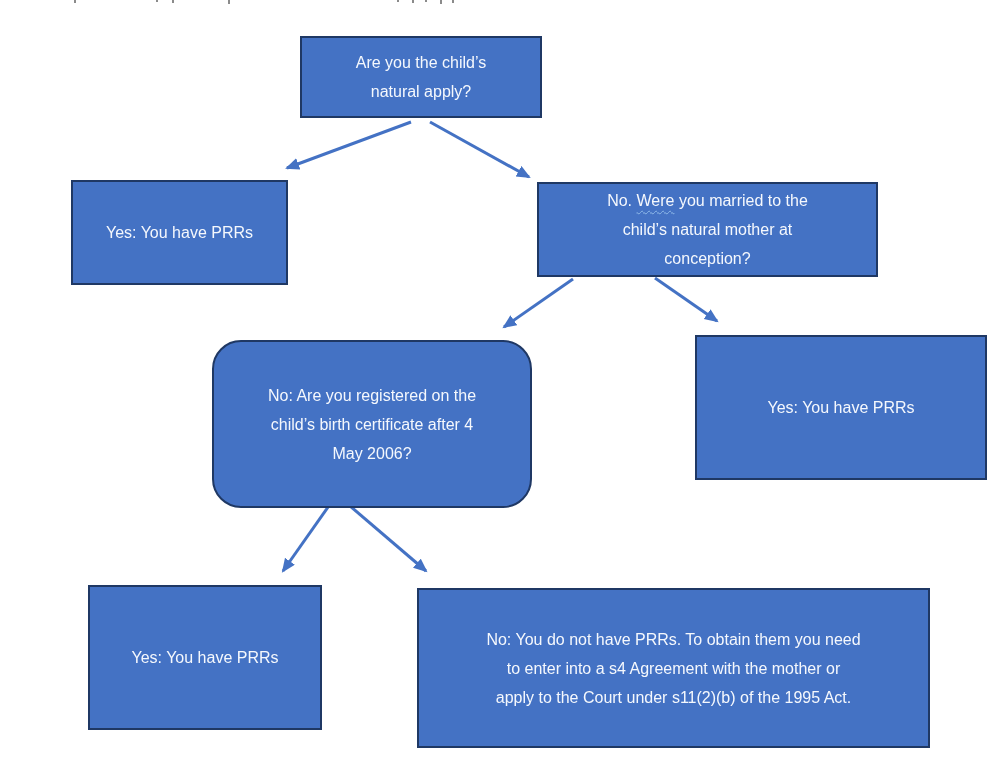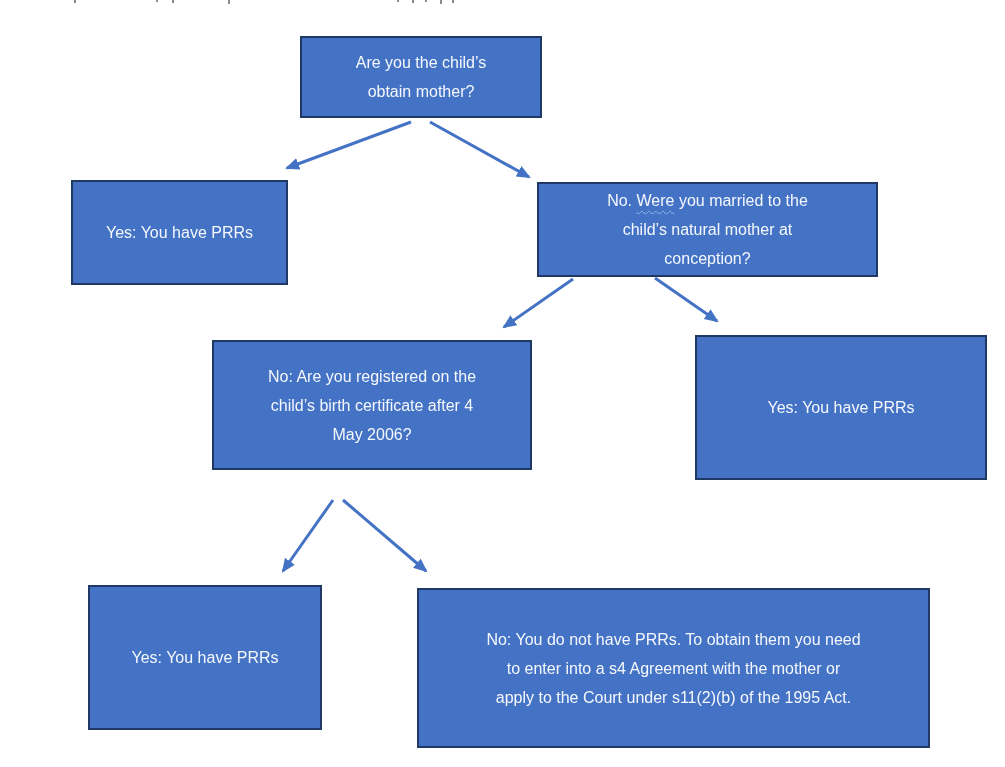--- a/index.html
+++ b/index.html
@@ -39,21 +39,21 @@
     line-height:29px;
     display:flex;
     align-items:center;
     justify-content:center;
     text-align:center;
   }
   .node .txt{ white-space:pre-line; }
   .n-q1{ left:300px; top:36px;  width:242px; height:82px;  padding:0 10px; }
   .n-a1{ left:71px;  top:180px; width:217px; height:105px; padding:0 8px;  }
   .n-q2{ left:537px; top:182px; width:341px; height:95px;  padding:16px 20px; }
-  .n-q3{ left:212px; top:340px; width:320px; height:130px; padding:0 14px; }
+  .n-q3{ left:212px; top:340px; width:320px; height:168px; padding:0 14px;border-radius:29px; }
   .n-a2{ left:695px; top:335px; width:292px; height:145px; padding:0 8px;  }
   .n-a3{ left:88px;  top:585px; width:234px; height:145px; padding:0 8px;  }
   .n-a4{ left:417px; top:588px; width:513px; height:160px; padding:4px 16px; }
   .grammar-wavy{
     text-decoration:underline;
     text-decoration-style:wavy;
     text-decoration-color:var(--grammar-underline);
     text-decoration-thickness:1px;
     text-underline-offset:4px;
   }
@@ -101,21 +101,21 @@
     <line x1="411" y1="122" x2="287" y2="168" marker-end="url(#arrowhead)"></line>
     <line x1="430" y1="122" x2="529" y2="177" marker-end="url(#arrowhead)"></line>
     <line x1="573" y1="279" x2="504" y2="327" marker-end="url(#arrowhead)"></line>
     <line x1="655" y1="278" x2="717" y2="321" marker-end="url(#arrowhead)"></line>
     <line x1="333" y1="500" x2="283" y2="571" marker-end="url(#arrowhead)"></line>
     <line x1="343" y1="500" x2="426" y2="571" marker-end="url(#arrowhead)"></line>
   </svg>
 
   <div class="node n-q1">
     <span class="txt">Are you the child’s
-obtain mother?</span>
+natural apply?</span>
   </div>
 
   <div class="node n-a1">
     <span class="txt">Yes: You have PRRs</span>
   </div>
 
   <div class="node n-q2">
     <span class="txt"><span>No. </span><span class="grammar-wavy">Were</span><span> you married to the
 child’s natural mother at
 conception?</span></span>

